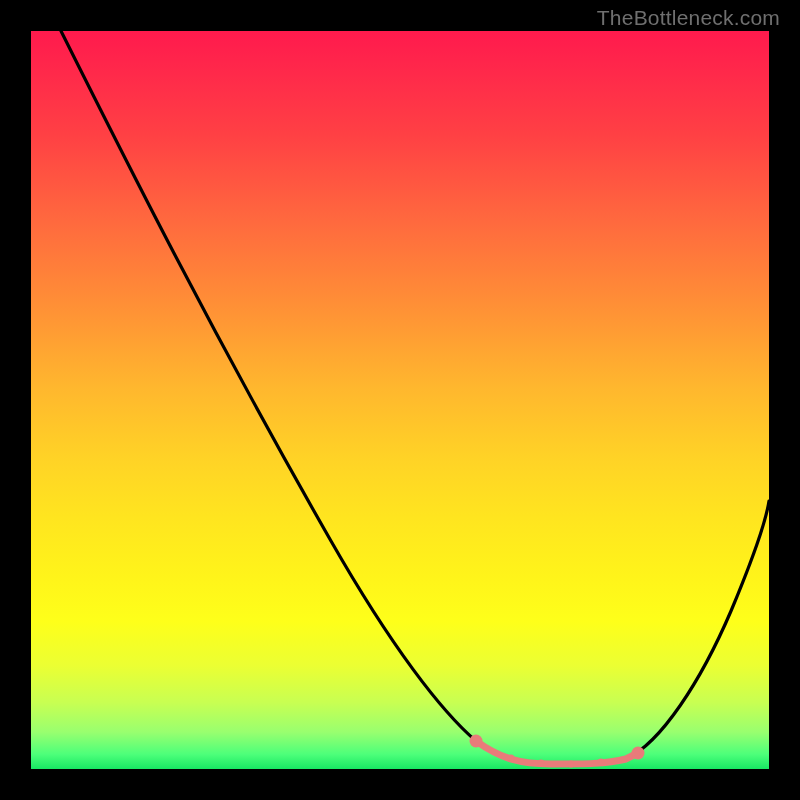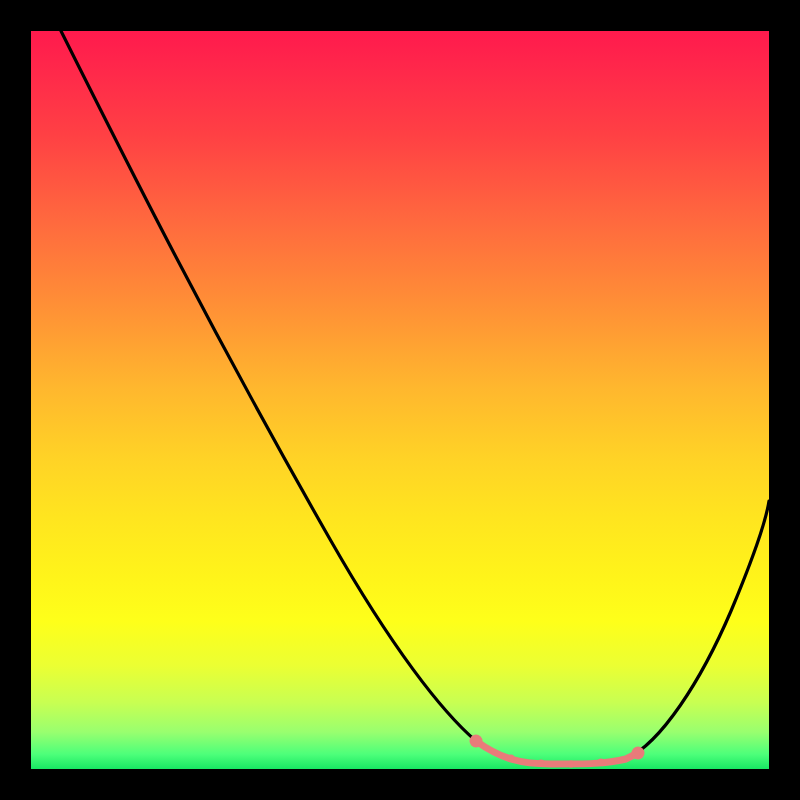--- a/index.html
+++ b/index.html
@@ -58,20 +58,21 @@
     font-weight: 500;
     letter-spacing: 0.2px;
     user-select: none;
   }
 </style>
 </head>
 <body>
 
 <div class="frame">
 
+  <div class="watermark">TheBottleneck.com</div>
 
   <div class="plot-area">
 
     <svg viewBox="0 0 738 738" preserveAspectRatio="none">
 
       <path d="M 30 0
            C 90 120, 180 300, 300 510
            C 360 615, 410 680, 445 710
            C 470 728, 490 733, 520 733
            C 555 733, 575 733, 595 728

